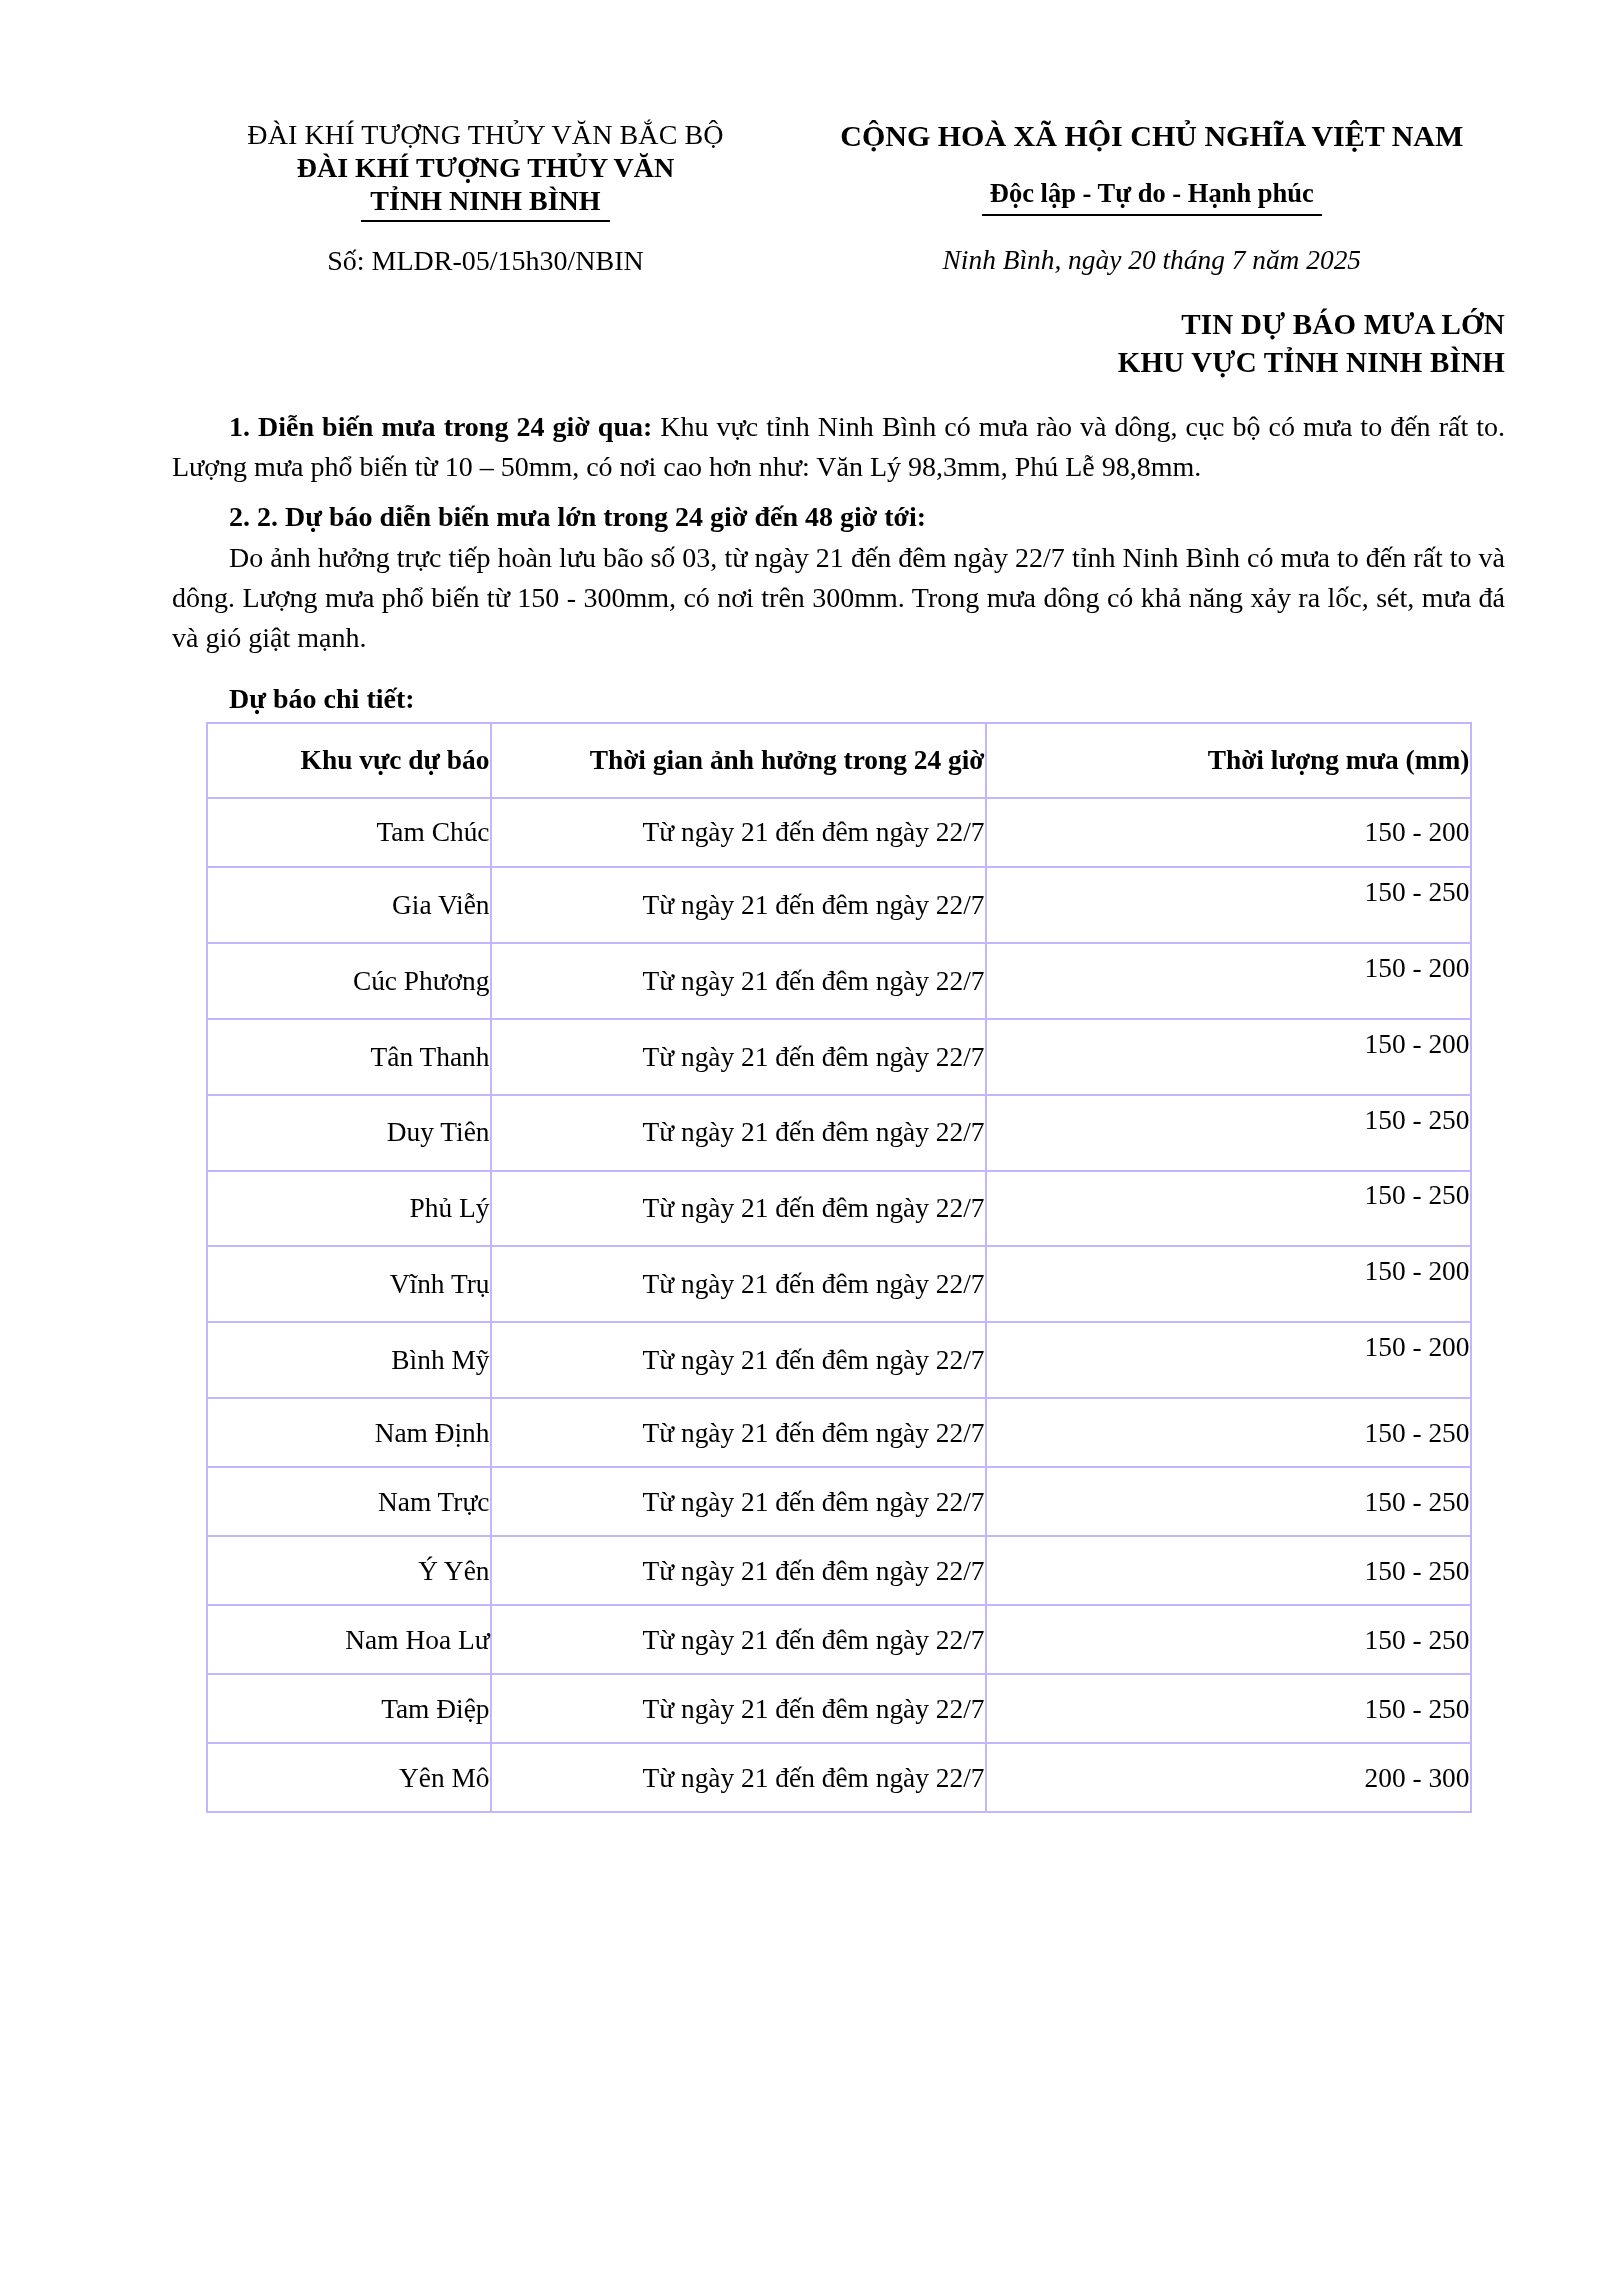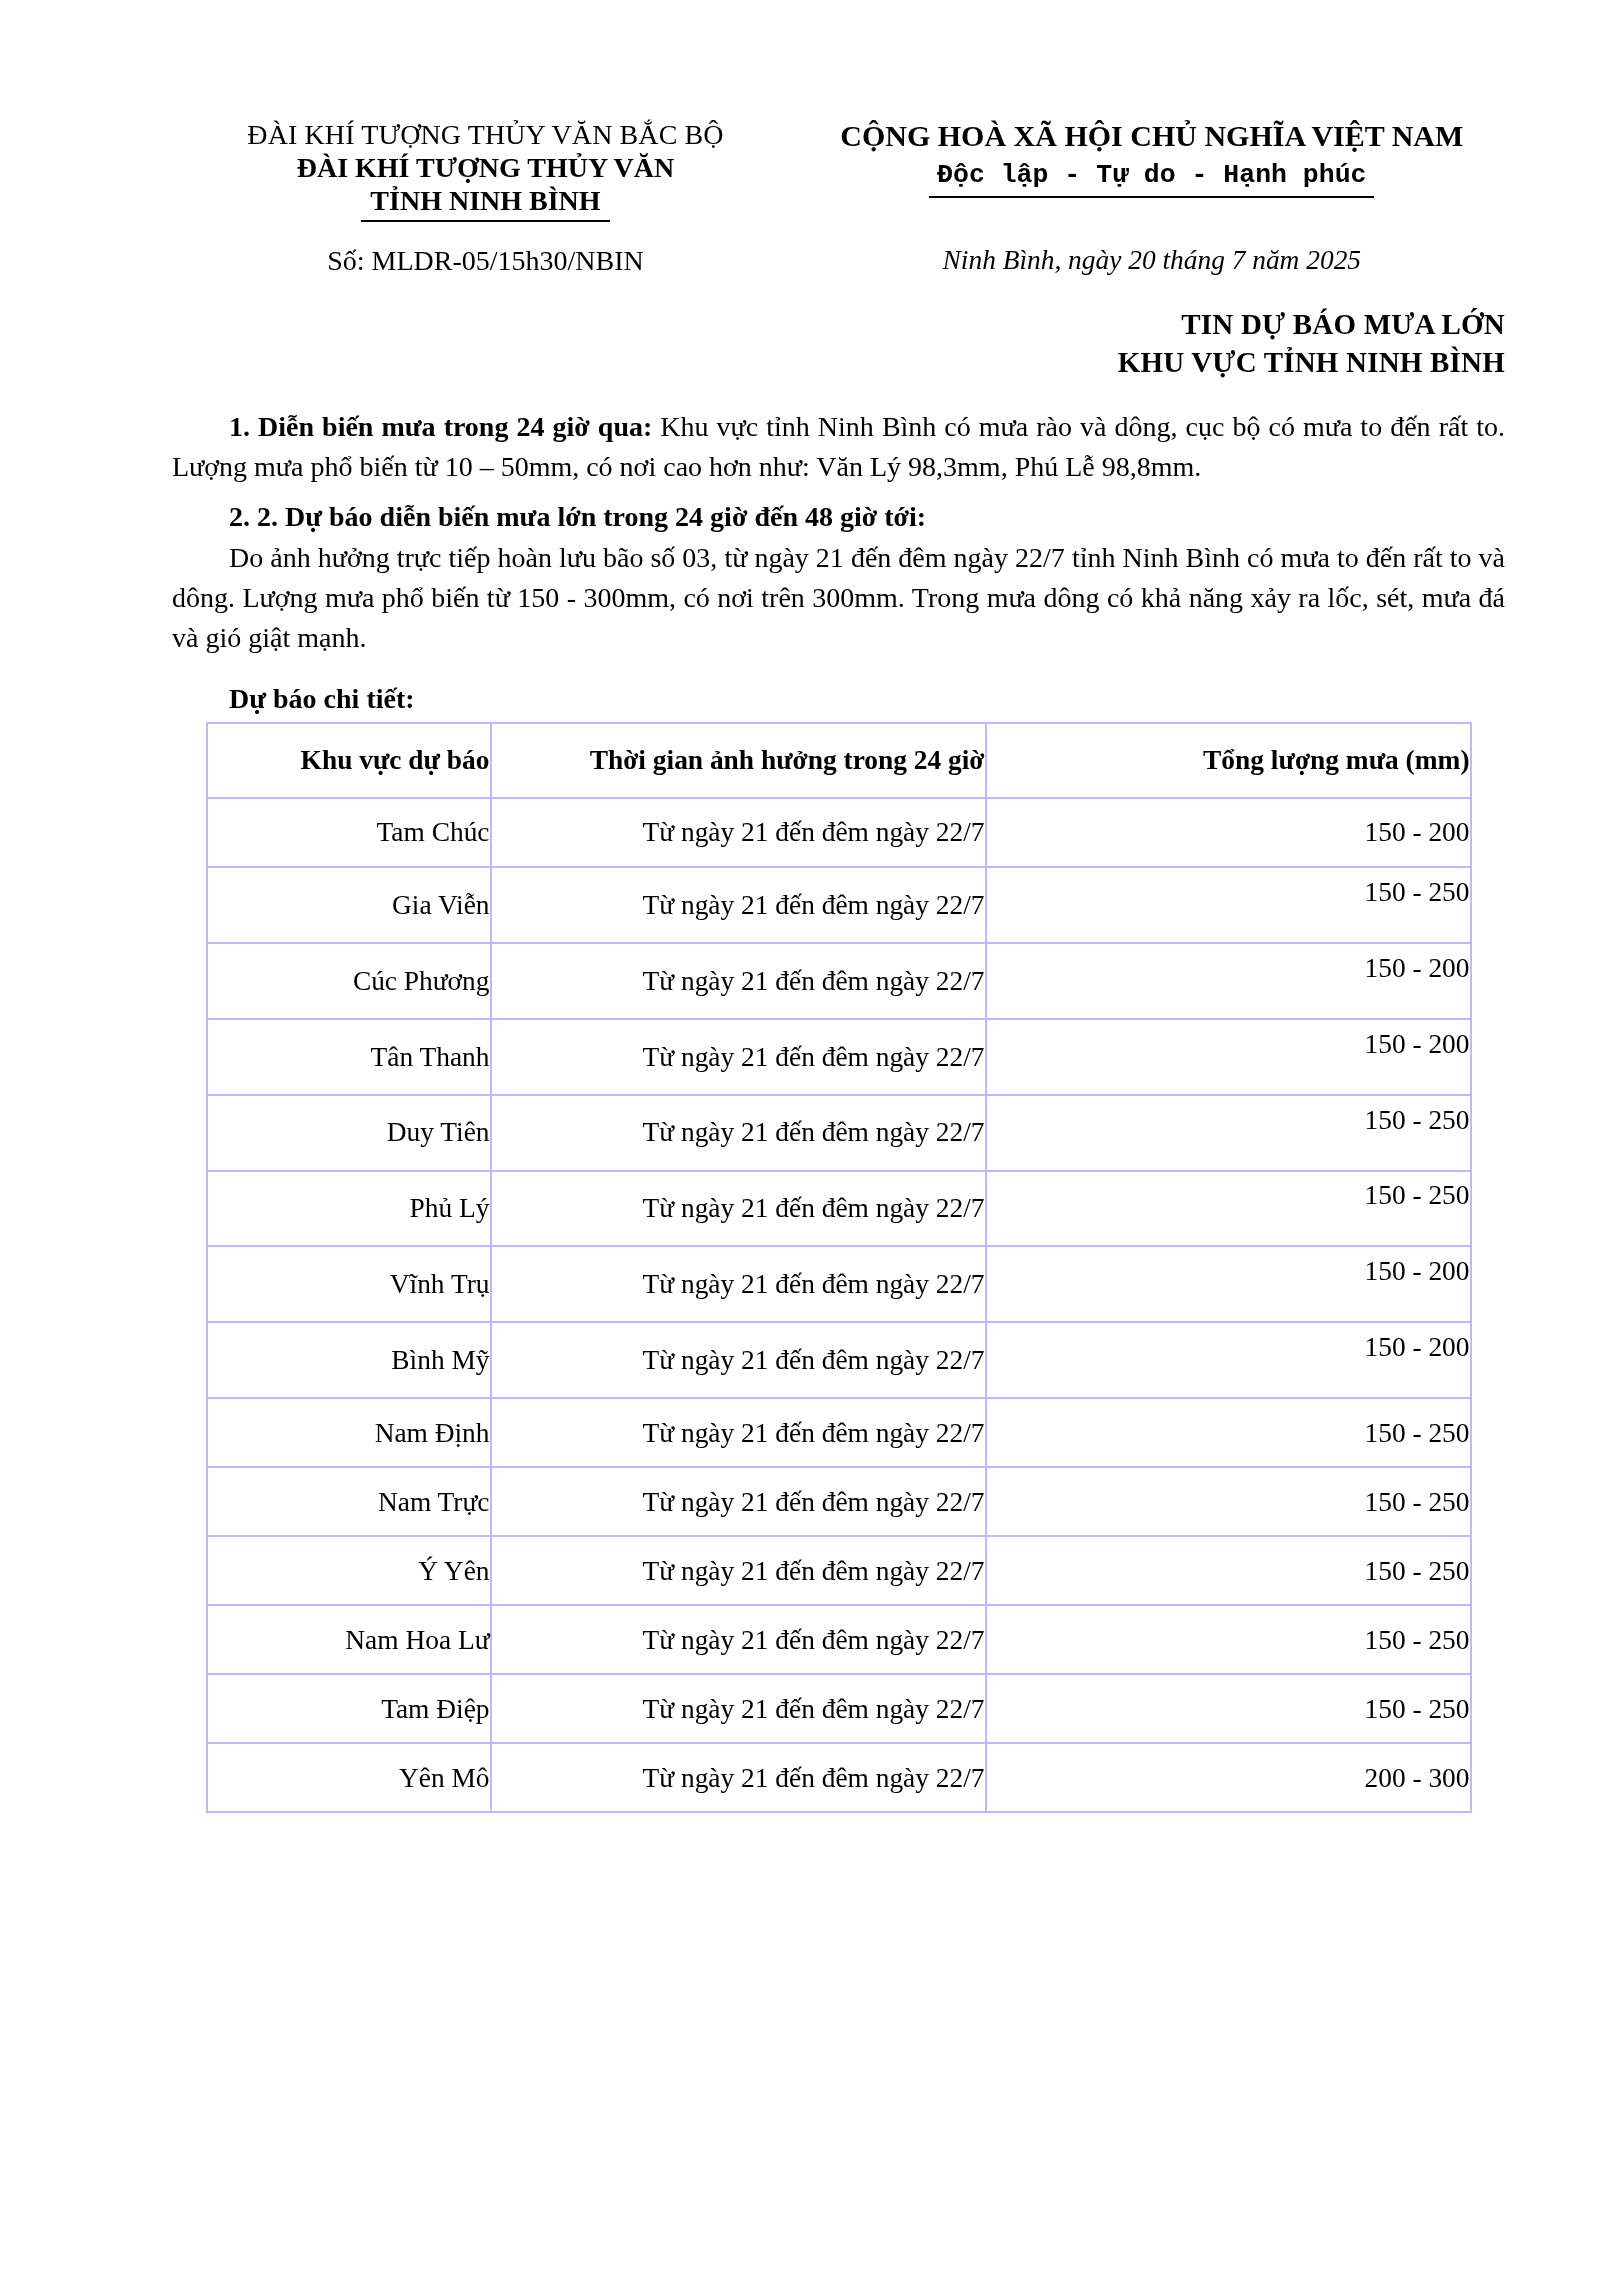--- a/index.html
+++ b/index.html
@@ -63,25 +63,24 @@
     font-size: 30px;
     font-weight: bold;
     line-height: 1.2;
     white-space: nowrap;
   }
   .motto-line {
     display: inline-block;
     font-size: 26.5px;
     font-weight: bold;
     line-height: 1.25;
-    margin-top: 5px;
+    margin-top: 23px;
     padding: 0 7.8px 3.9px 7.8px;
     border-bottom: 2.5px solid #000;
     white-space: nowrap;
-    font-family: Liberation Mono, monospace;
   }
 
   .subhead {
     display: flex;
     align-items: flex-start;
     width: 100%;
     margin-top: 23.5px;
   }
   .doc-number {
     width: 627px;
@@ -216,21 +215,21 @@
   <table class="forecast">
     <colgroup>
       <col class="c-area">
         <col class="c-time">
         <col class="c-amount">
     </colgroup>
     <thead>
       <tr>
         <th>Khu vực dự báo</th>
         <th>Thời gian ảnh hưởng trong 24 giờ</th>
-        <th>Tổng lượng mưa (mm)</th>
+        <th>Thời lượng mưa (mm)</th>
       </tr>
     </thead>
     <tbody>
         <tr>
           <td>Tam Chúc</td>
           <td>Từ ngày 21 đến đêm ngày 22/7</td>
           <td>150 - 200</td>
         </tr>
         <tr>
           <td>Gia Viễn</td>

